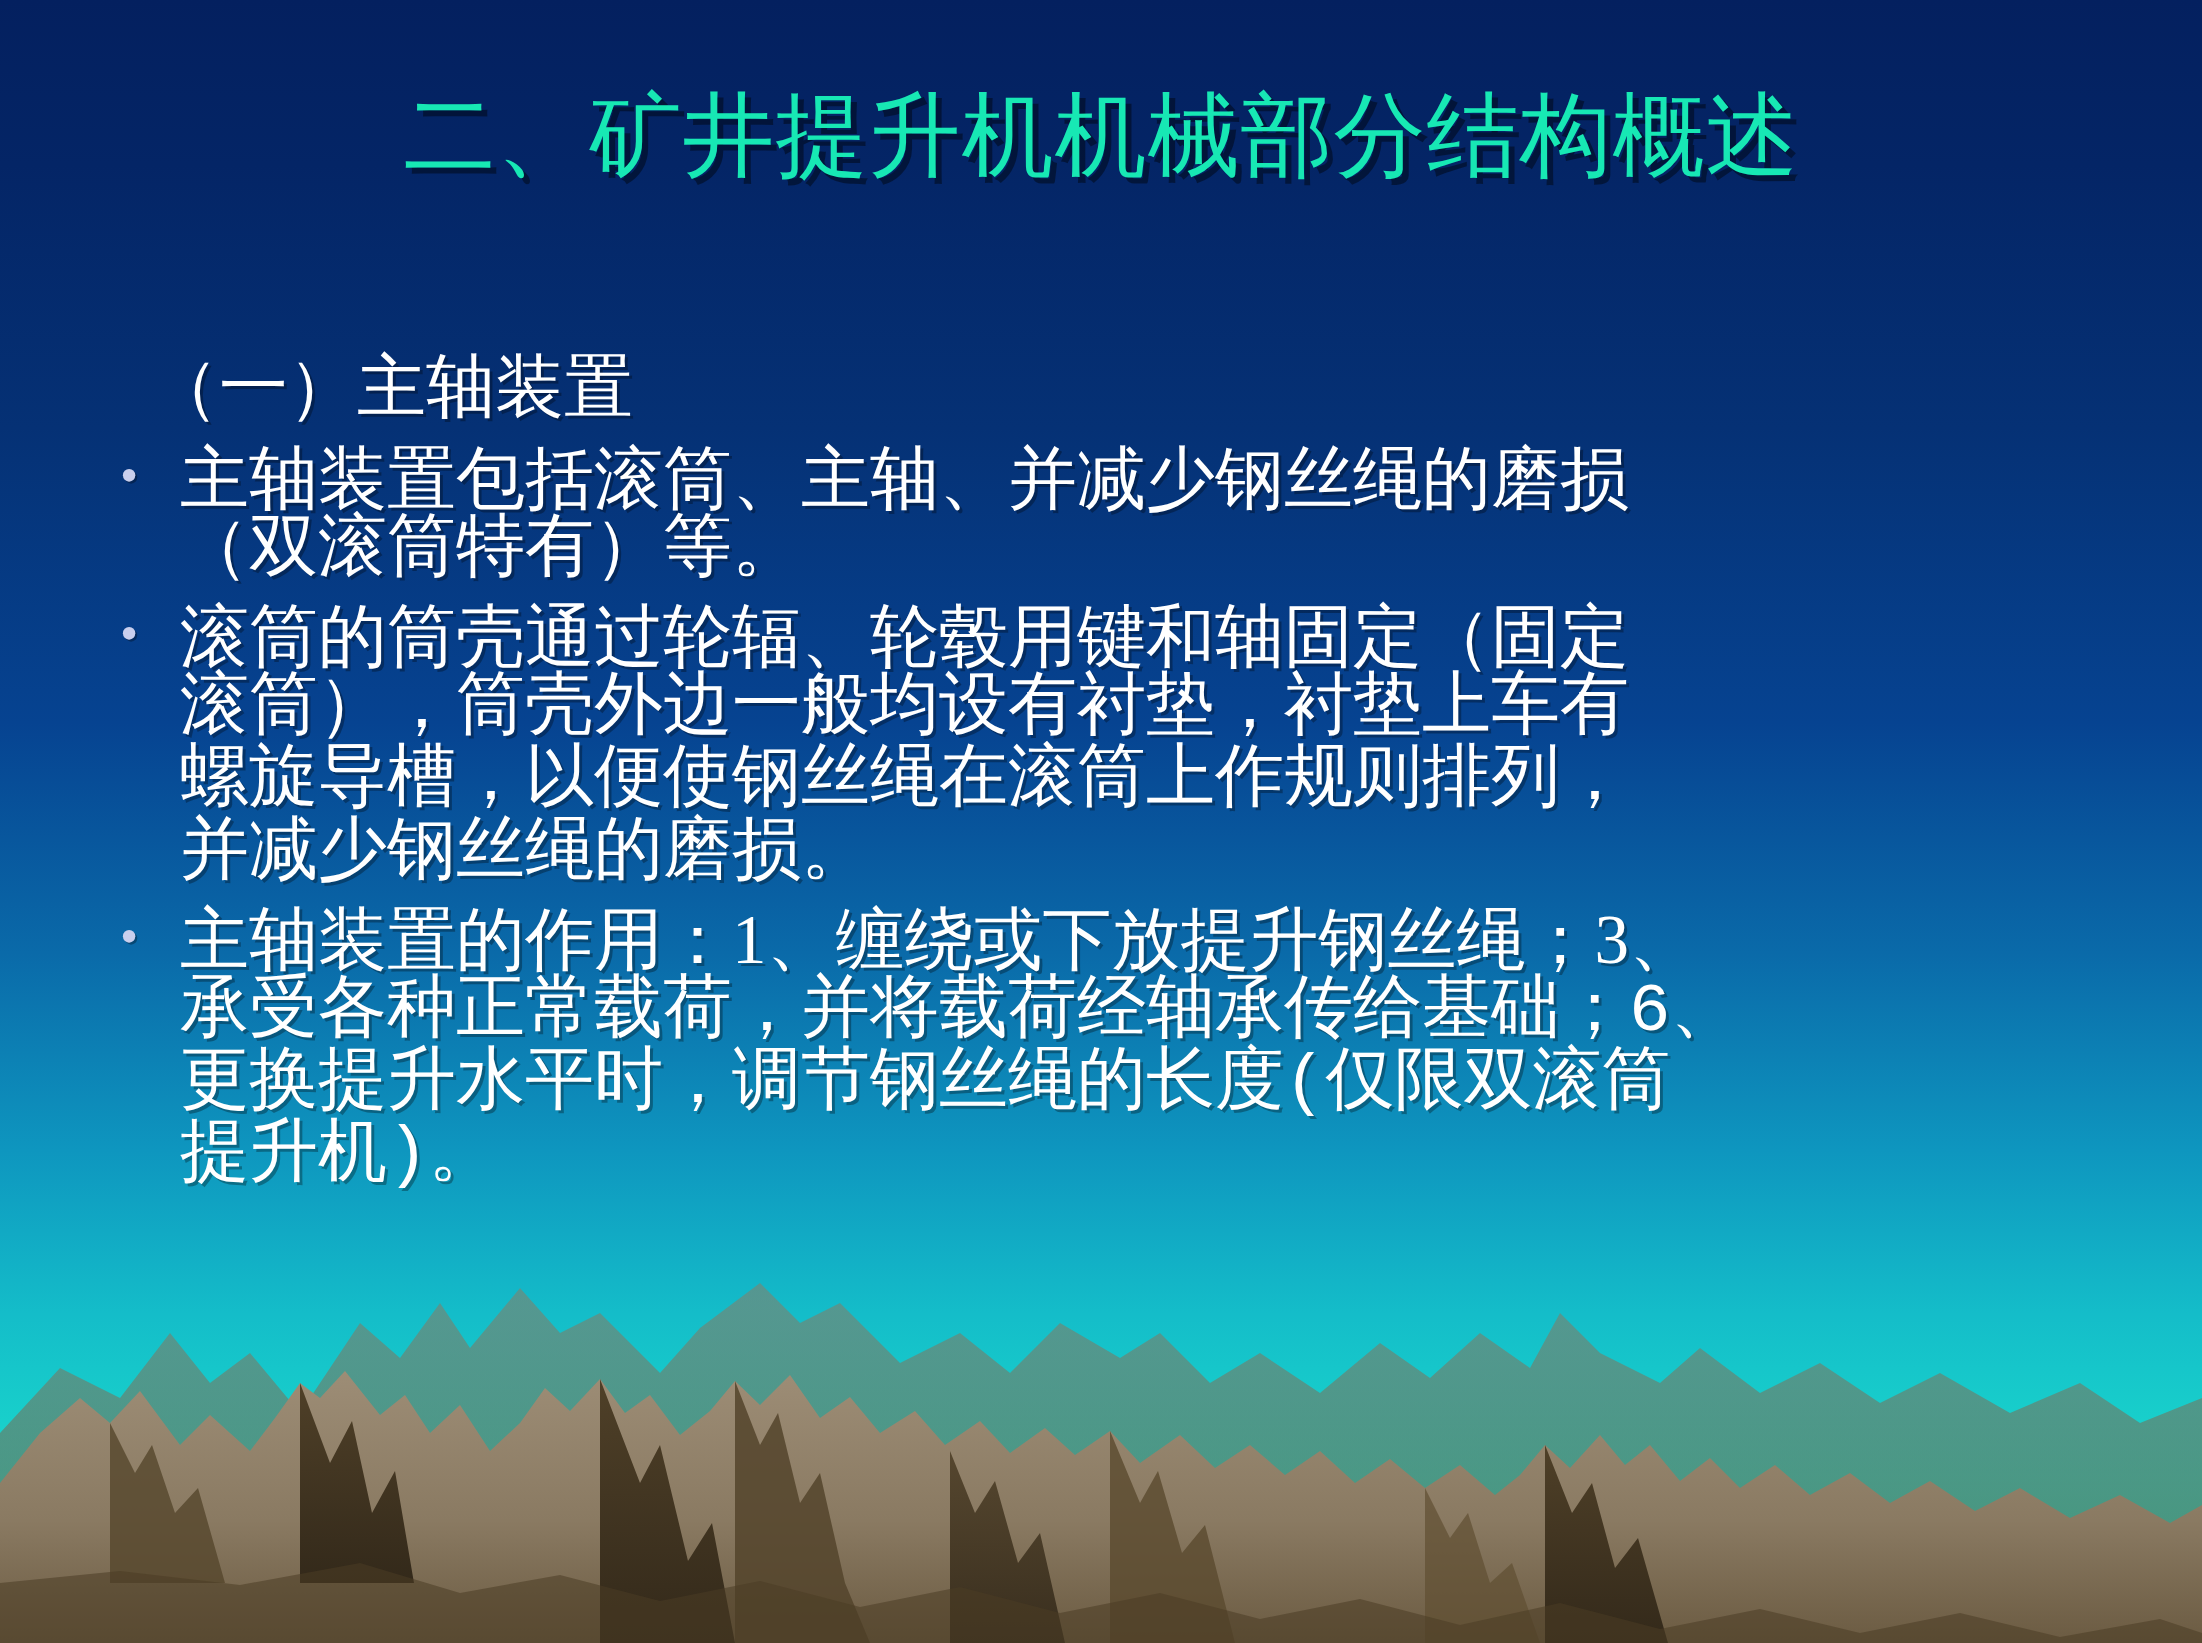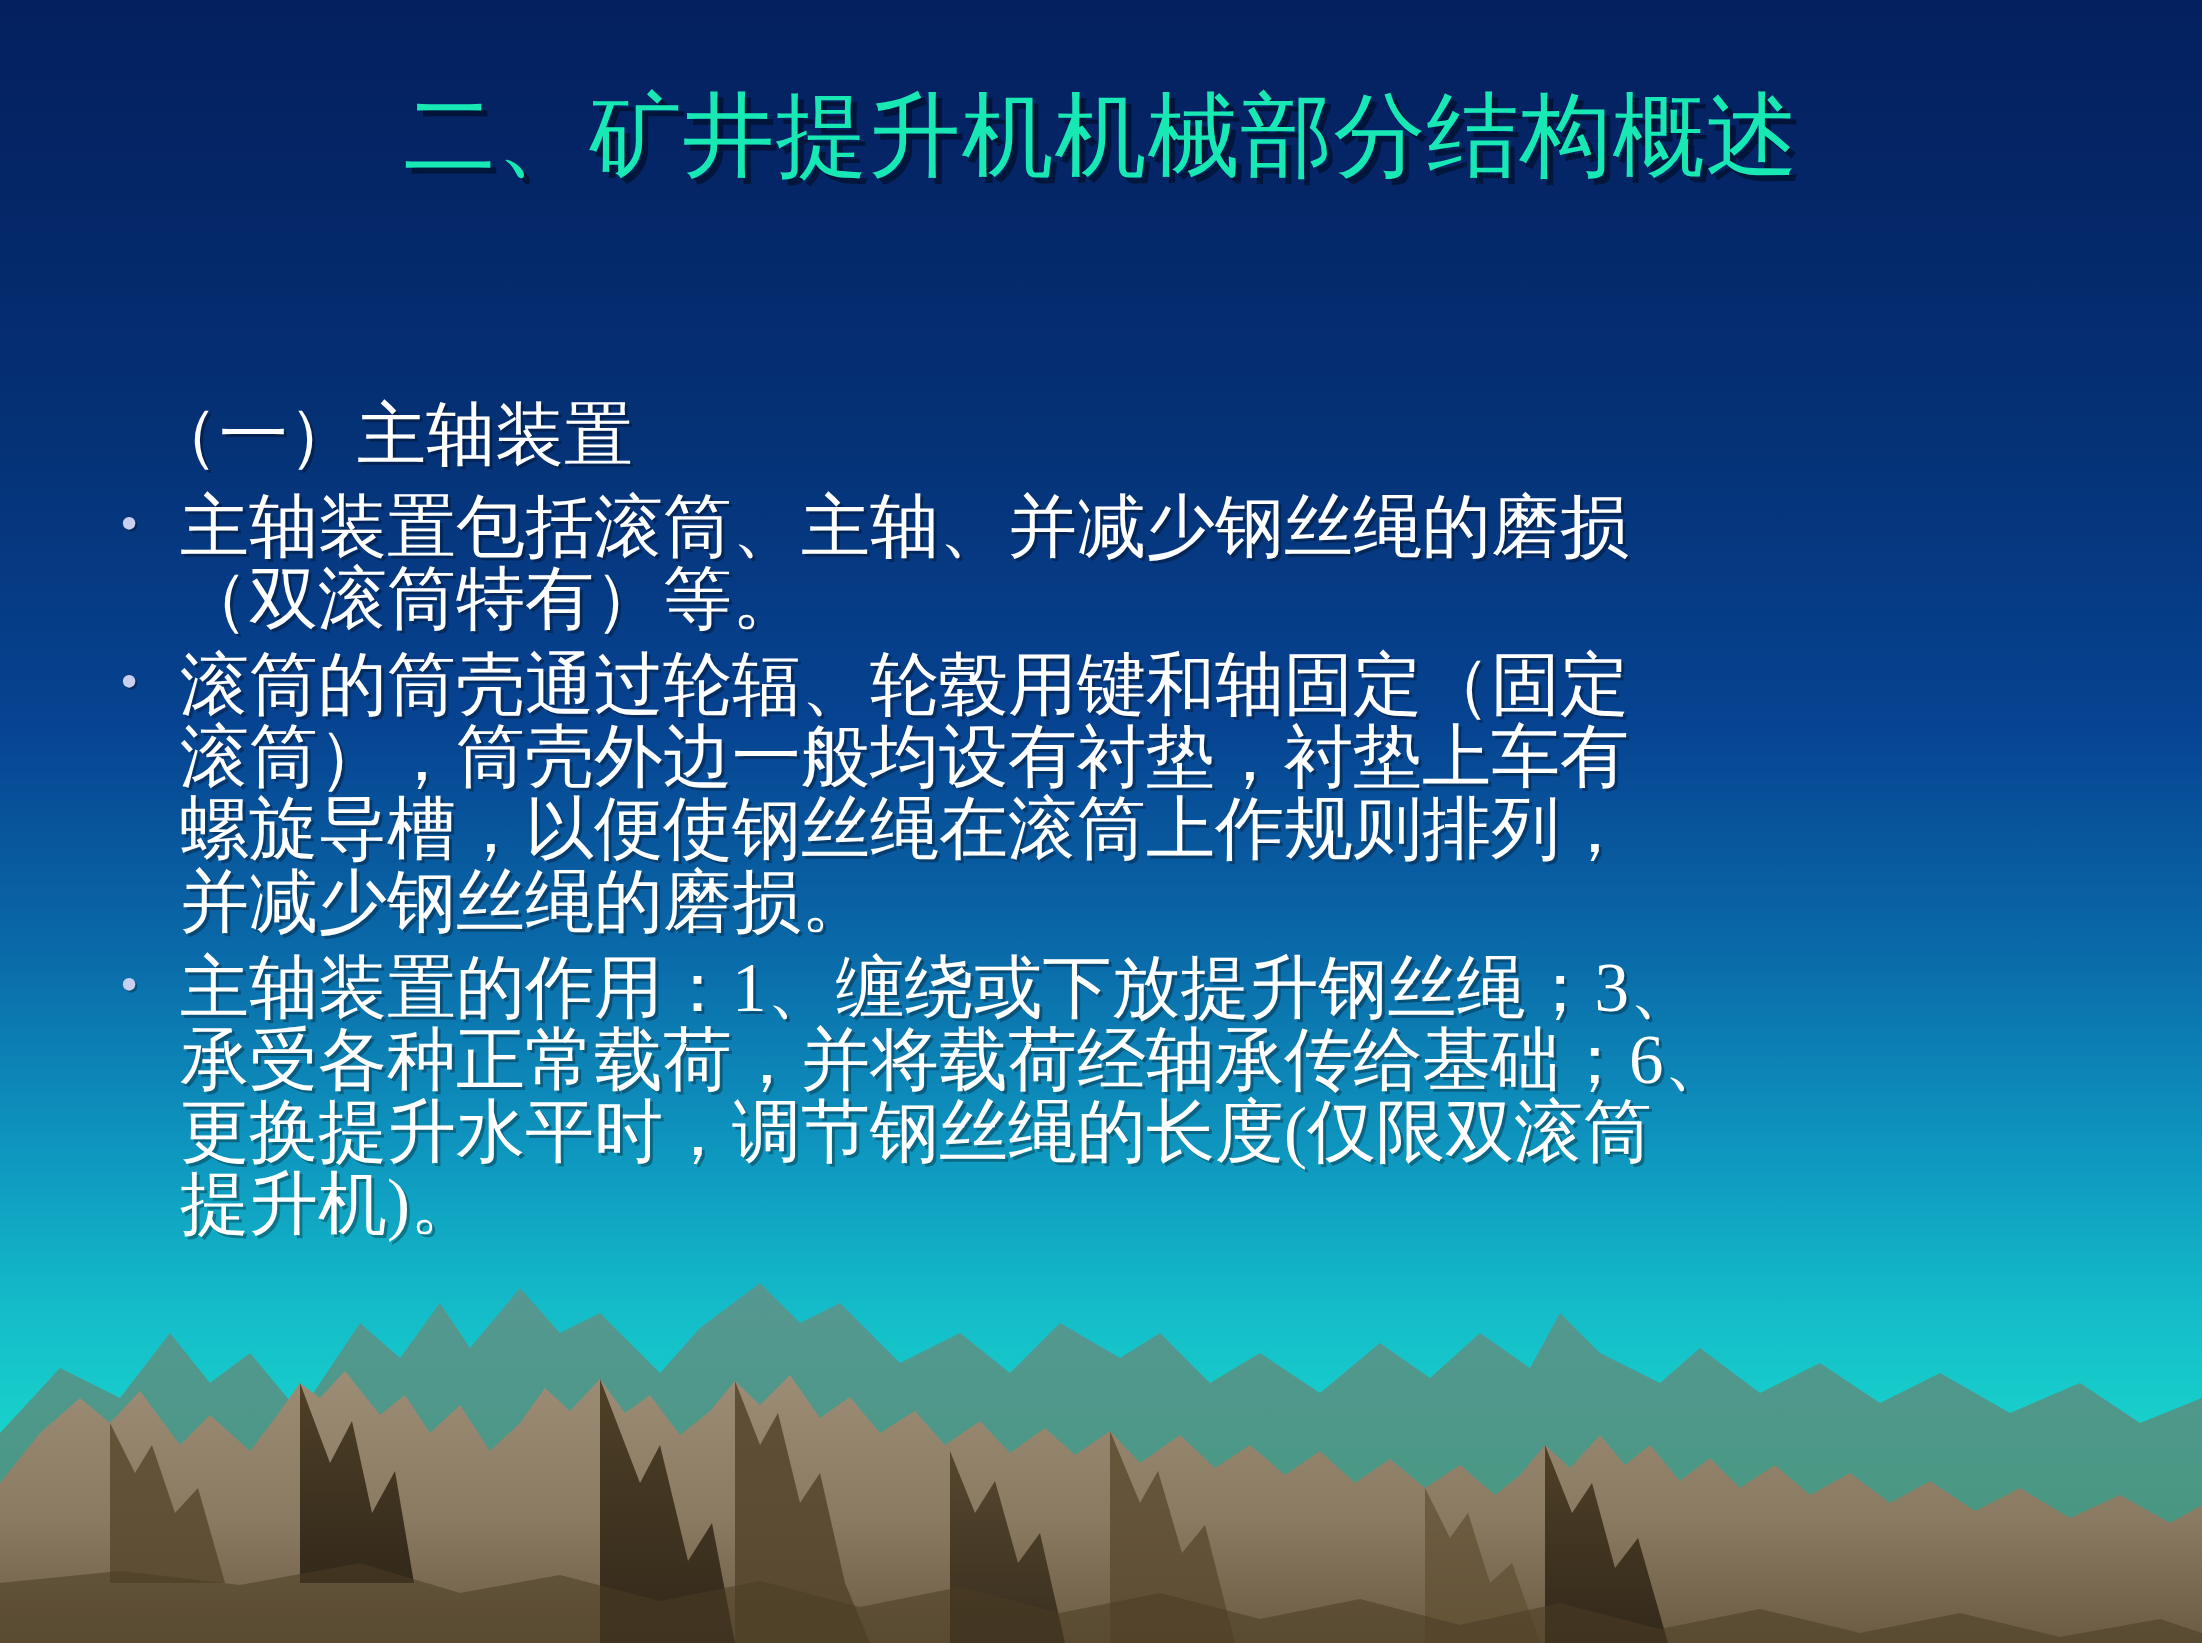--- a/index.html
+++ b/index.html
@@ -77,21 +77,20 @@
   .para {
     color: #ffffff;
     font-size: 69px;
     line-height: 1.03;
     margin: 0 0 6px 0;
     text-shadow: 3px 3px 0 rgba(0,0,0,0.30);
   }
   .lead {
     padding-left: 42px;
     margin-bottom: 20px;
-    margin-top: 48px;
   }
   .bullet-row {
     display: flex;
     align-items: flex-start;
     margin-bottom: 14px;
   }
   .bullet-dot {
     flex: 0 0 auto;
     width: 60px;
     color: #c9cfee;
@@ -102,21 +101,21 @@
     text-shadow: 2px 2px 0 rgba(0,0,0,0.30);
   }
   .bullet-text {
     flex: 1 1 auto;
     color: #ffffff;
     font-size: 69px;
     line-height: 1.045;
     text-shadow: 3px 3px 0 rgba(0,0,0,0.30);
   }
   .bullet-text .ln { display: block; white-space: nowrap; }
-  .bullet-text .ln.ind { text-indent: 0; }
+  .bullet-text .ln.ind { text-indent: 0; font-family: Liberation Mono, monospace; }
 </style>
 </head>
 <body>
 
 <div id="slide">
 
   <div class="sky"></div>
 
   <svg class="mountains" viewBox="0 0 2202 460" preserveAspectRatio="none" xmlns="http://www.w3.org/2000/svg">
     <defs>

